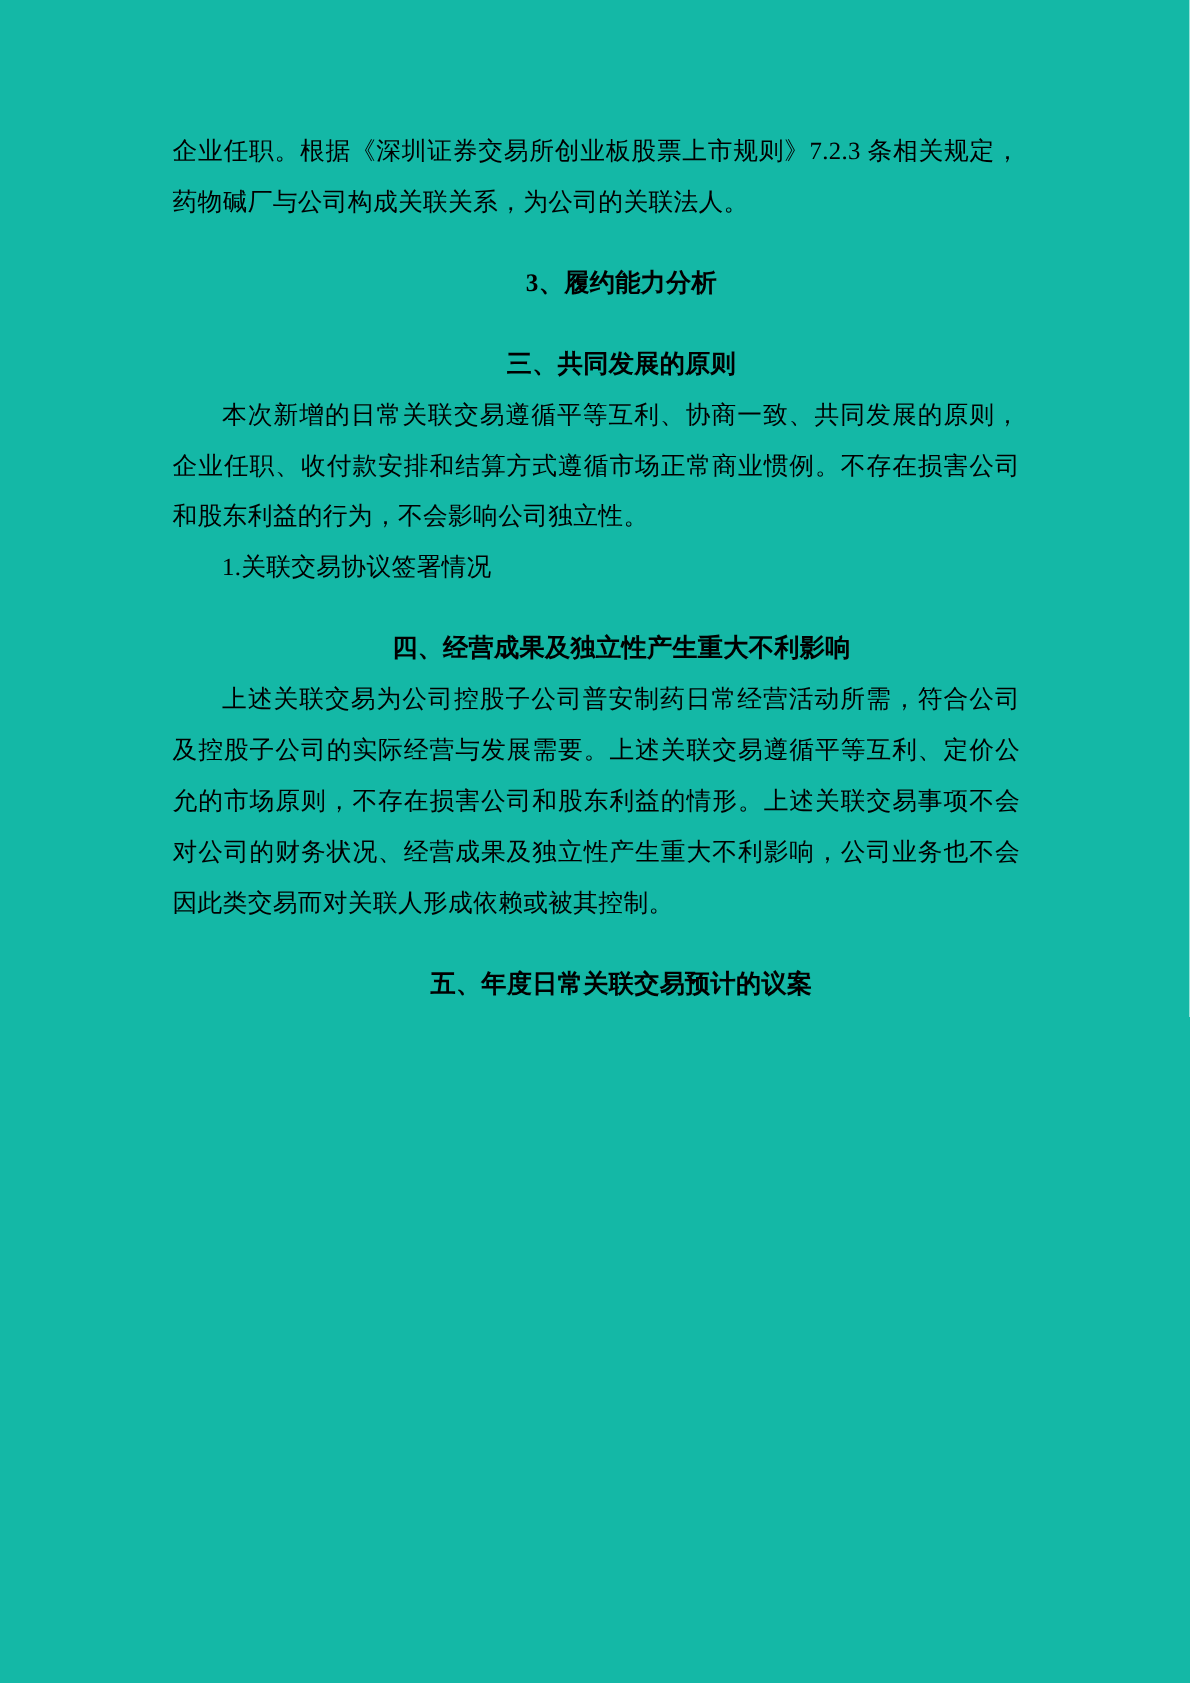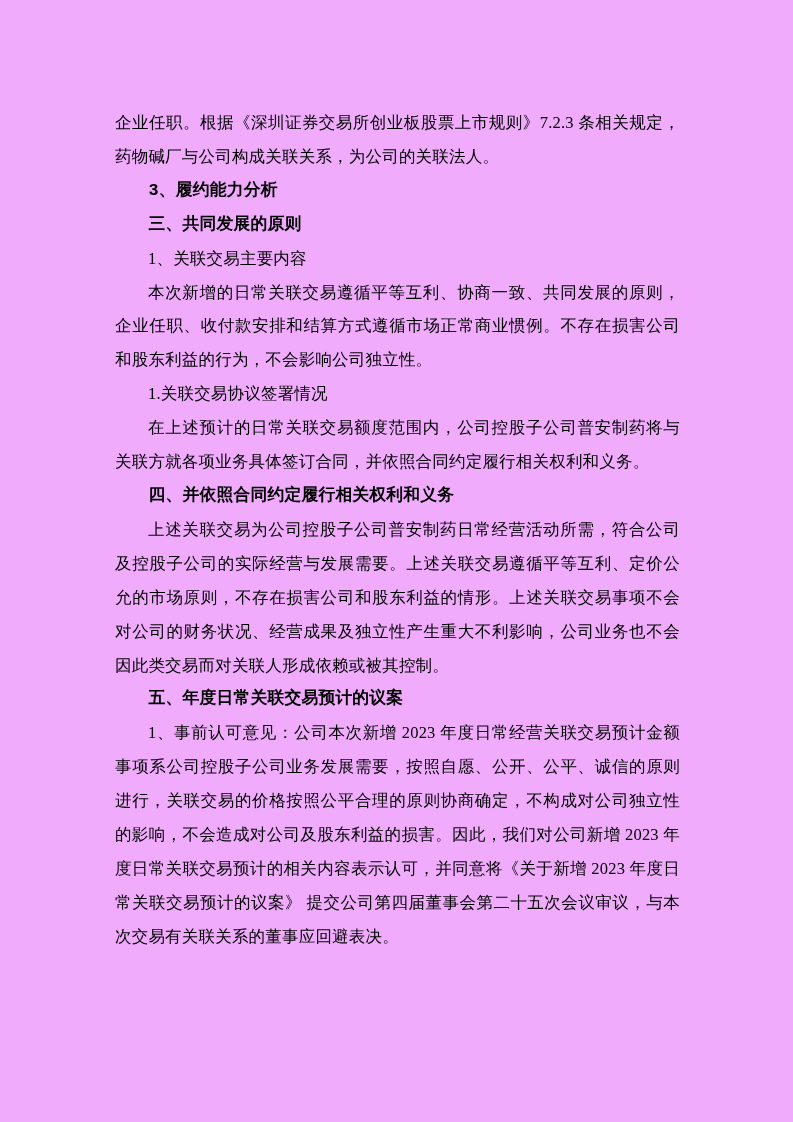--- a/index.html
+++ b/index.html
@@ -6,60 +6,58 @@
   html, body {
     background: #ffffff;
     width: 793px;
     height: 1122px;
     overflow: hidden;
   }
   .page {
     position: relative;
     width: 793px;
     height: 1122px;
-    background: #f0abfc;
+    background: #14b8a6;
     color: #000000;
-    padding: 106px 113px 0 115px;
+    padding: 84px 113px 0 115px;
   }
   .content {
     width: 565px;
   }
   .para {
     font-family: "Liberation Serif", "DejaVu Serif", serif;
     font-size: 16.5px;
     line-height: 33.9px;
     text-align: justify;
     text-indent: 2em;
     color: #000000;
     letter-spacing: 0.2px;
   }
   .para.noindent {
     text-indent: 0;
   }
   .heading {
-    font-family: Liberation Mono, monospace;
+    font-family: Liberation Serif, serif;
     font-weight: bold;
     font-size: 16.8px;
     line-height: 33.9px;
     text-indent: 2em;
-    text-align: left;
+    text-align: center;
     color: #000000;
     letter-spacing: 0.2px;
+    margin-top: 20px;
   }
 </style>
 </head>
 <body>
 
 <div class="page">
   <div class="content">
     <p class="para noindent">企业任职。根据《深圳证券交易所创业板股票上市规则》7.2.3 条相关规定，药物碱厂与公司构成关联关系，为公司的关联法人。</p>
     <p class="heading">3、履约能力分析</p>
     <p class="heading">三、共同发展的原则</p>
-    <p class="para">1、关联交易主要内容</p>
     <p class="para">本次新增的日常关联交易遵循平等互利、协商一致、共同发展的原则，企业任职、收付款安排和结算方式遵循市场正常商业惯例。不存在损害公司和股东利益的行为，不会影响公司独立性。</p>
     <p class="para">1.关联交易协议签署情况</p>
-    <p class="para">在上述预计的日常关联交易额度范围内，公司控股子公司普安制药将与关联方就各项业务具体签订合同，并依照合同约定履行相关权利和义务。</p>
-    <p class="heading">四、并依照合同约定履行相关权利和义务</p>
+    <p class="heading">四、经营成果及独立性产生重大不利影响</p>
     <p class="para">上述关联交易为公司控股子公司普安制药日常经营活动所需，符合公司及控股子公司的实际经营与发展需要。上述关联交易遵循平等互利、定价公允的市场原则，不存在损害公司和股东利益的情形。上述关联交易事项不会对公司的财务状况、经营成果及独立性产生重大不利影响，公司业务也不会因此类交易而对关联人形成依赖或被其控制。</p>
     <p class="heading">五、年度日常关联交易预计的议案</p>
-    <p class="para">1、事前认可意见：公司本次新增 2023 年度日常经营关联交易预计金额事项系公司控股子公司业务发展需要，按照自愿、公开、公平、诚信的原则进行，关联交易的价格按照公平合理的原则协商确定，不构成对公司独立性的影响，不会造成对公司及股东利益的损害。因此，我们对公司新增 2023 年度日常关联交易预计的相关内容表示认可，并同意将《关于新增 2023 年度日常关联交易预计的议案》 提交公司第四届董事会第二十五次会议审议，与本次交易有关联关系的董事应回避表决。</p>
   </div>
 </div>
 
 </body></html>

